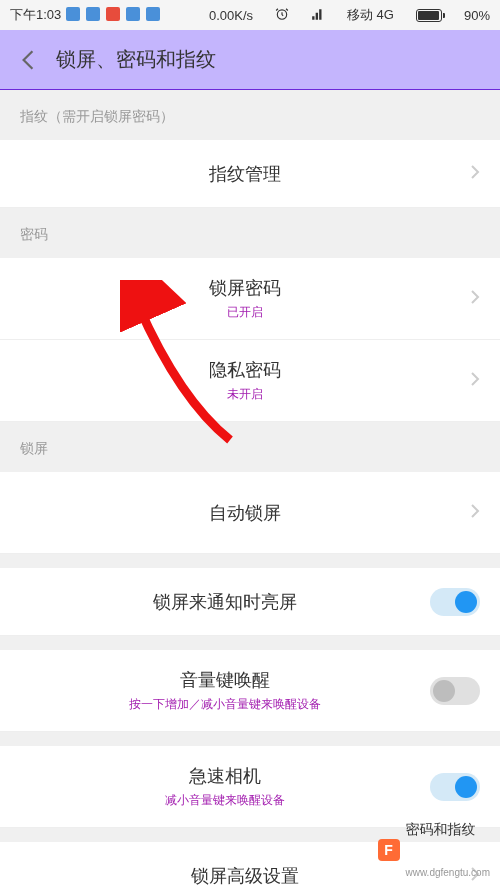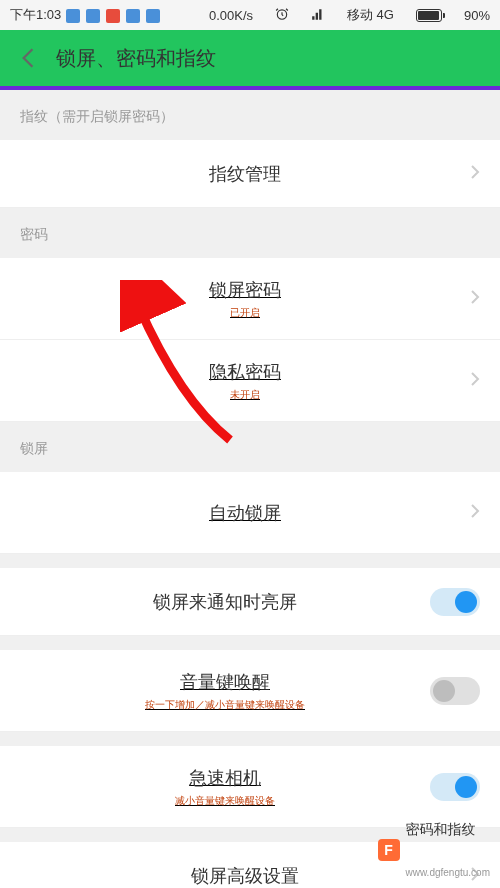--- a/index.html
+++ b/index.html
@@ -14,55 +14,55 @@
     .status-bar {
       height: 30px;
       background: #f5f5f5;
       display: flex;
       align-items: center;
       padding: 0 10px;
       font-size: 13px;
       color: #333;
       justify-content: space-between;
     }
-    .status-left { display: flex; align-items: flex-end; gap: 4px; }
+    .status-left { display: flex; align-items: flex-start; gap: 4px; }
     .status-right { display: flex; align-items: center; gap: 22px; }
     .status-icon { width: 16px; height: 16px; display: inline-flex; align-items: center; justify-content: center; }
     .mini-icon { width: 14px; height: 14px; background: #4a90d9; border-radius: 2px; }
     .mini-icon.red { background: #e74c3c; }
     .header {
       height: 60px;
-      background: #22c55e;
+      background: #c4b5fd;
       display: flex;
       align-items: center;
       padding: 0 16px;
-      border-bottom: 4px solid #6d28d9;
+      border-bottom: 1px solid #6d28d9;
     }
     .back-btn { width: 24px; height: 24px; display: flex; align-items: center; justify-content: center; margin-right: 16px; }
     .header-title { font-size: 20px; color: #333; }
     .section-header {
       padding: 18px 20px 14px;
       font-size: 14px;
       color: #999;
       background: #f0f0f0;
     }
     .item {
       background: #fff;
       padding: 18px 20px;
       display: flex;
       align-items: center;
       justify-content: space-between;
       border-bottom: 1px solid #eee;
       min-height: 68px;
       text-align: center;
     }
-    .item.tall { min-height: 82px; text-decoration: underline; }
+    .item.tall { min-height: 82px; }
     .item-content { flex: 1; }
     .item-title { font-size: 18px; color: #333; }
-    .item-sub { font-size: 10px; color: #c2410c; margin-top: 4px; }
+    .item-sub { font-size: 12px; color: #a21caf; margin-top: 4px; }
     .chevron { color: #ccc; }
     .toggle {
       width: 50px;
       height: 28px;
       border-radius: 14px;
       position: relative;
     }
     .toggle.on { background: #d4e9f7; }
     .toggle.off { background: #e0e0e0; }
     .toggle-knob {

